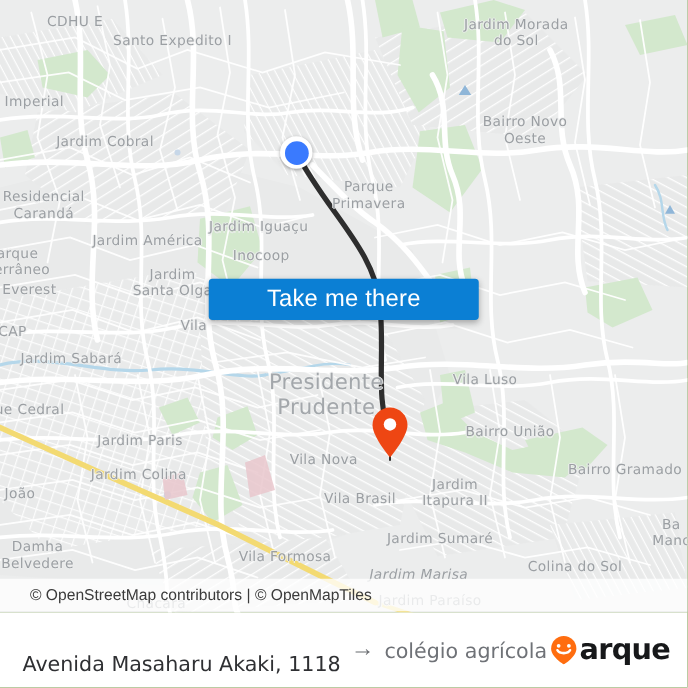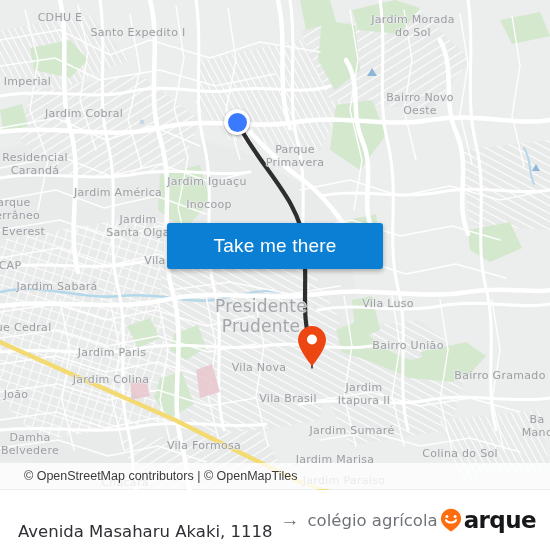--- a/index.html
+++ b/index.html
@@ -89,21 +89,21 @@
     width: 32px;
     height: 44px;
   }
 
   
   #take-me-there {
     position: absolute;
     left: 167px;
     top: 223px;
     width: 216px;
-    height: 46px;
+    height: 33px;
     background: #0b7fd4;
     border: none;
     border-radius: 3px;
     color: #ffffff;
     font-family: "Liberation Sans", sans-serif;
     font-size: 19px;
     letter-spacing: 0.2px;
     cursor: pointer;
     box-shadow: 0 2px 5px rgba(0,0,0,0.30);
     padding: 0;
@@ -382,22 +382,22 @@
         <div class="place-label" style="left: 16px; top: 389px;">João</div>
         <div class="place-label" style="left: 288px; top: 393px;">Vila Brasil</div>
         <div class="place-label" style="left: 364px; top: 382px;">Jardim
 Itapura II</div>
         <div class="place-label" style="left: 460px; top: 412px; margin-top: 36px;">Colina do Sol</div>
         <div class="place-label" style="left: 537px; top: 414px;">Ba
 Manc</div>
         <div class="place-label" style="left: 30px; top: 432px;">Damha
 Belvedere</div>
         <div class="place-label" style="left: 352px; top: 425px;">Jardim Sumaré</div>
-        <div class="place-label" style="left: 204px; top: 440px;">Vila Formosa</div>
-        <div class="place-label" style="left: 335px; top: 454px;">Jardim Marisa</div>
+        <div class="place-label" style="left: 228px; top: 440px;">Vila Formosa</div>
+        <div class="place-label" style="left: 335px; top: 454px; font-style: italic;">Jardim Marisa</div>
         <div class="place-label" style="left: 125px; top: 477px;">Chácara</div>
         <div class="place-label" style="left: 344px; top: 475px;">Jardim Paraíso</div>
       </div>
 
     <div id="origin-dot" title="origin" style="left: 224px; top: 109px;">
       <div class="inner" style="background: rgb(58, 122, 254);"></div>
     </div>
 
     <div id="dest-pin" title="destination" style="left: 296px; top: 325px;">
       <svg viewBox="0 0 32 44" width="32" height="44">

